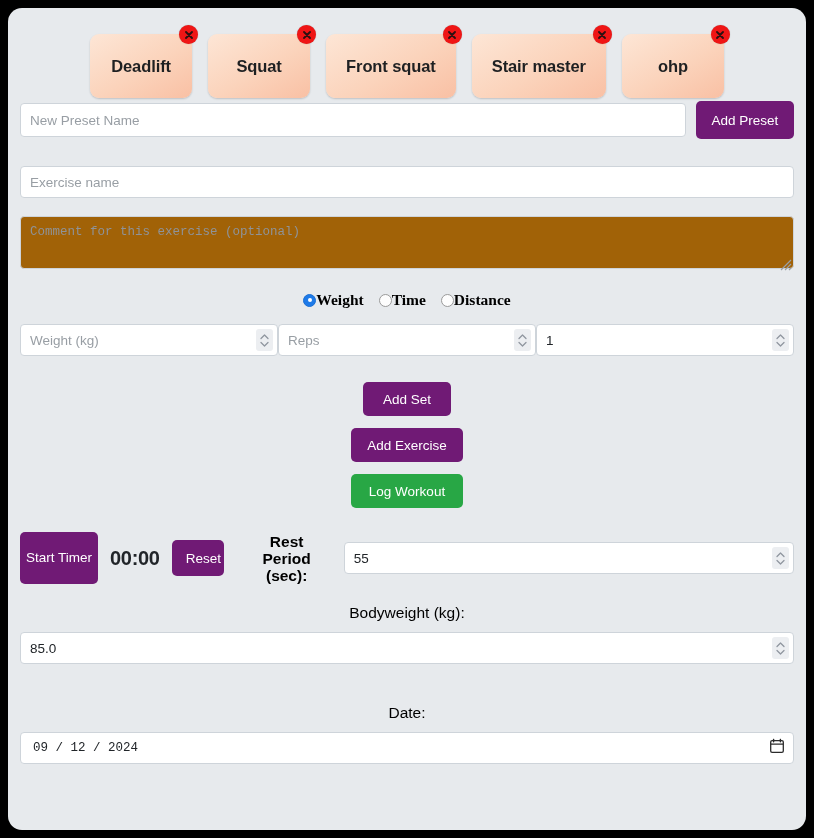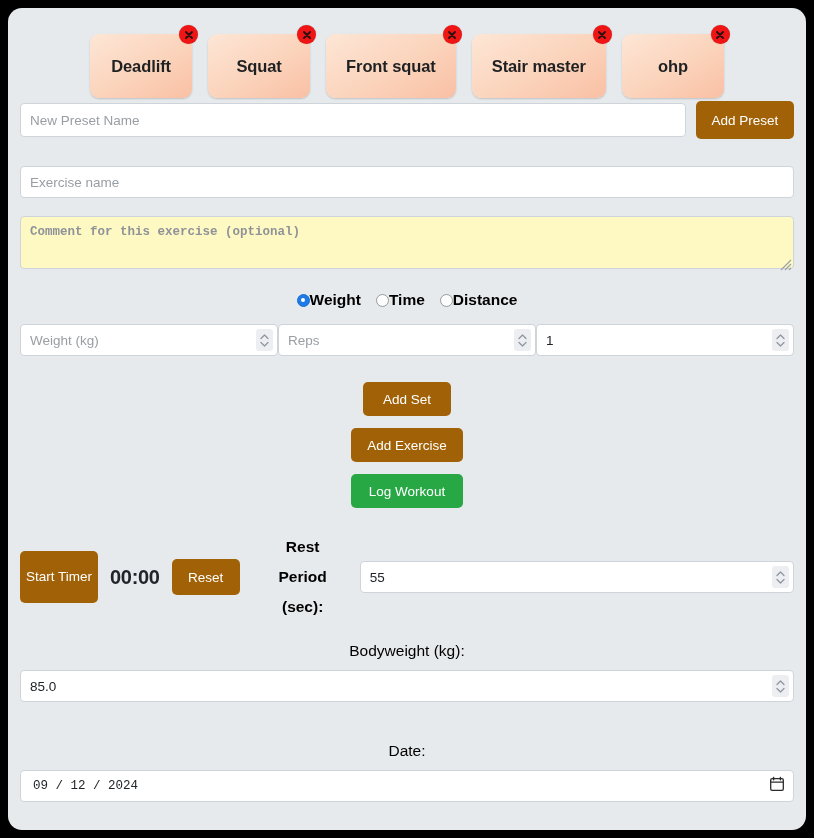--- a/index.html
+++ b/index.html
@@ -104,50 +104,49 @@
     gap: 10px;
     align-items: center;
     height: 40px;
     justify-content: center;
   }
   .preset-add-row .txt-input { height: 34px; }
 
   .btn {
     border: none;
     border-radius: 5px;
-    background: #a16207;
+    background: #701a75;
     color: #ffffff;
     font-size: 13.5px;
     font-family: "Liberation Sans", sans-serif;
     cursor: pointer;
     padding: 0 14px;
     height: 36px;
     white-space: nowrap;
   }
   #add-preset-btn { width: 110px; height: 38px; }
 
   .exercise-name-wrap { margin-top: 26px; }
   .exercise-name-wrap .txt-input { height: 32px; }
 
   .comment-wrap { margin-top: 18px; position: relative; }
   textarea.comment {
     box-sizing: border-box;
     width: 100%;
     height: 53px;
     border: 1px solid #ced4da;
     border-radius: 4px;
-    background: #fef9c3;
+    background: #a16207;
     padding: 8px 9px;
     font-family: "Liberation Mono", monospace;
     font-size: 12.5px;
     color: #212529;
     resize: none;
     outline: none;
     overflow: hidden;
-    font-weight: bold;
   }
   textarea.comment::placeholder { color: #8f9398; }
   .resize-grip {
     position: absolute;
     right: 2px; bottom: 2px;
     width: 15px; height: 15px;
     pointer-events: none;
   }
 
   
@@ -157,20 +156,21 @@
     align-items: center;
     gap: 7px;
     margin-top: 16px;
     height: 22px;
   }
   .radio-item {
     display: flex;
     align-items: center;
     gap: 0;
     cursor: pointer;
+    font-family: Liberation Serif, serif;
   }
   .radio-item + .radio-item { margin-left: 8px; }
   .radio-dot {
     width: 13px; height: 13px;
     border-radius: 50%;
     border: 1px solid #9a9a9a;
     background: #fdfdfd;
     box-sizing: border-box;
     position: relative;
     flex: none;
@@ -257,32 +257,32 @@
     border-radius: 5px;
   }
   .timer-display {
     font-size: 20px;
     font-weight: bold;
     color: #212529;
     margin: 0 12px;
     letter-spacing: -0.3px;
   }
   #reset-btn {
-    width: 68px;
+    width: 52px;
     height: 36px;
     border-radius: 5px;
   }
   .rest-label {
     width: 78px;
     margin-left: 24px;
     text-align: center;
     font-size: 15.5px;
     font-weight: bold;
     color: #000000;
-    line-height: 30px;
+    line-height: 17px;
   }
   .rest-input-cell {
     position: relative;
     flex: 1;
     margin-left: 18px;
   }
 
   
   .center-label {
     text-align: center;

